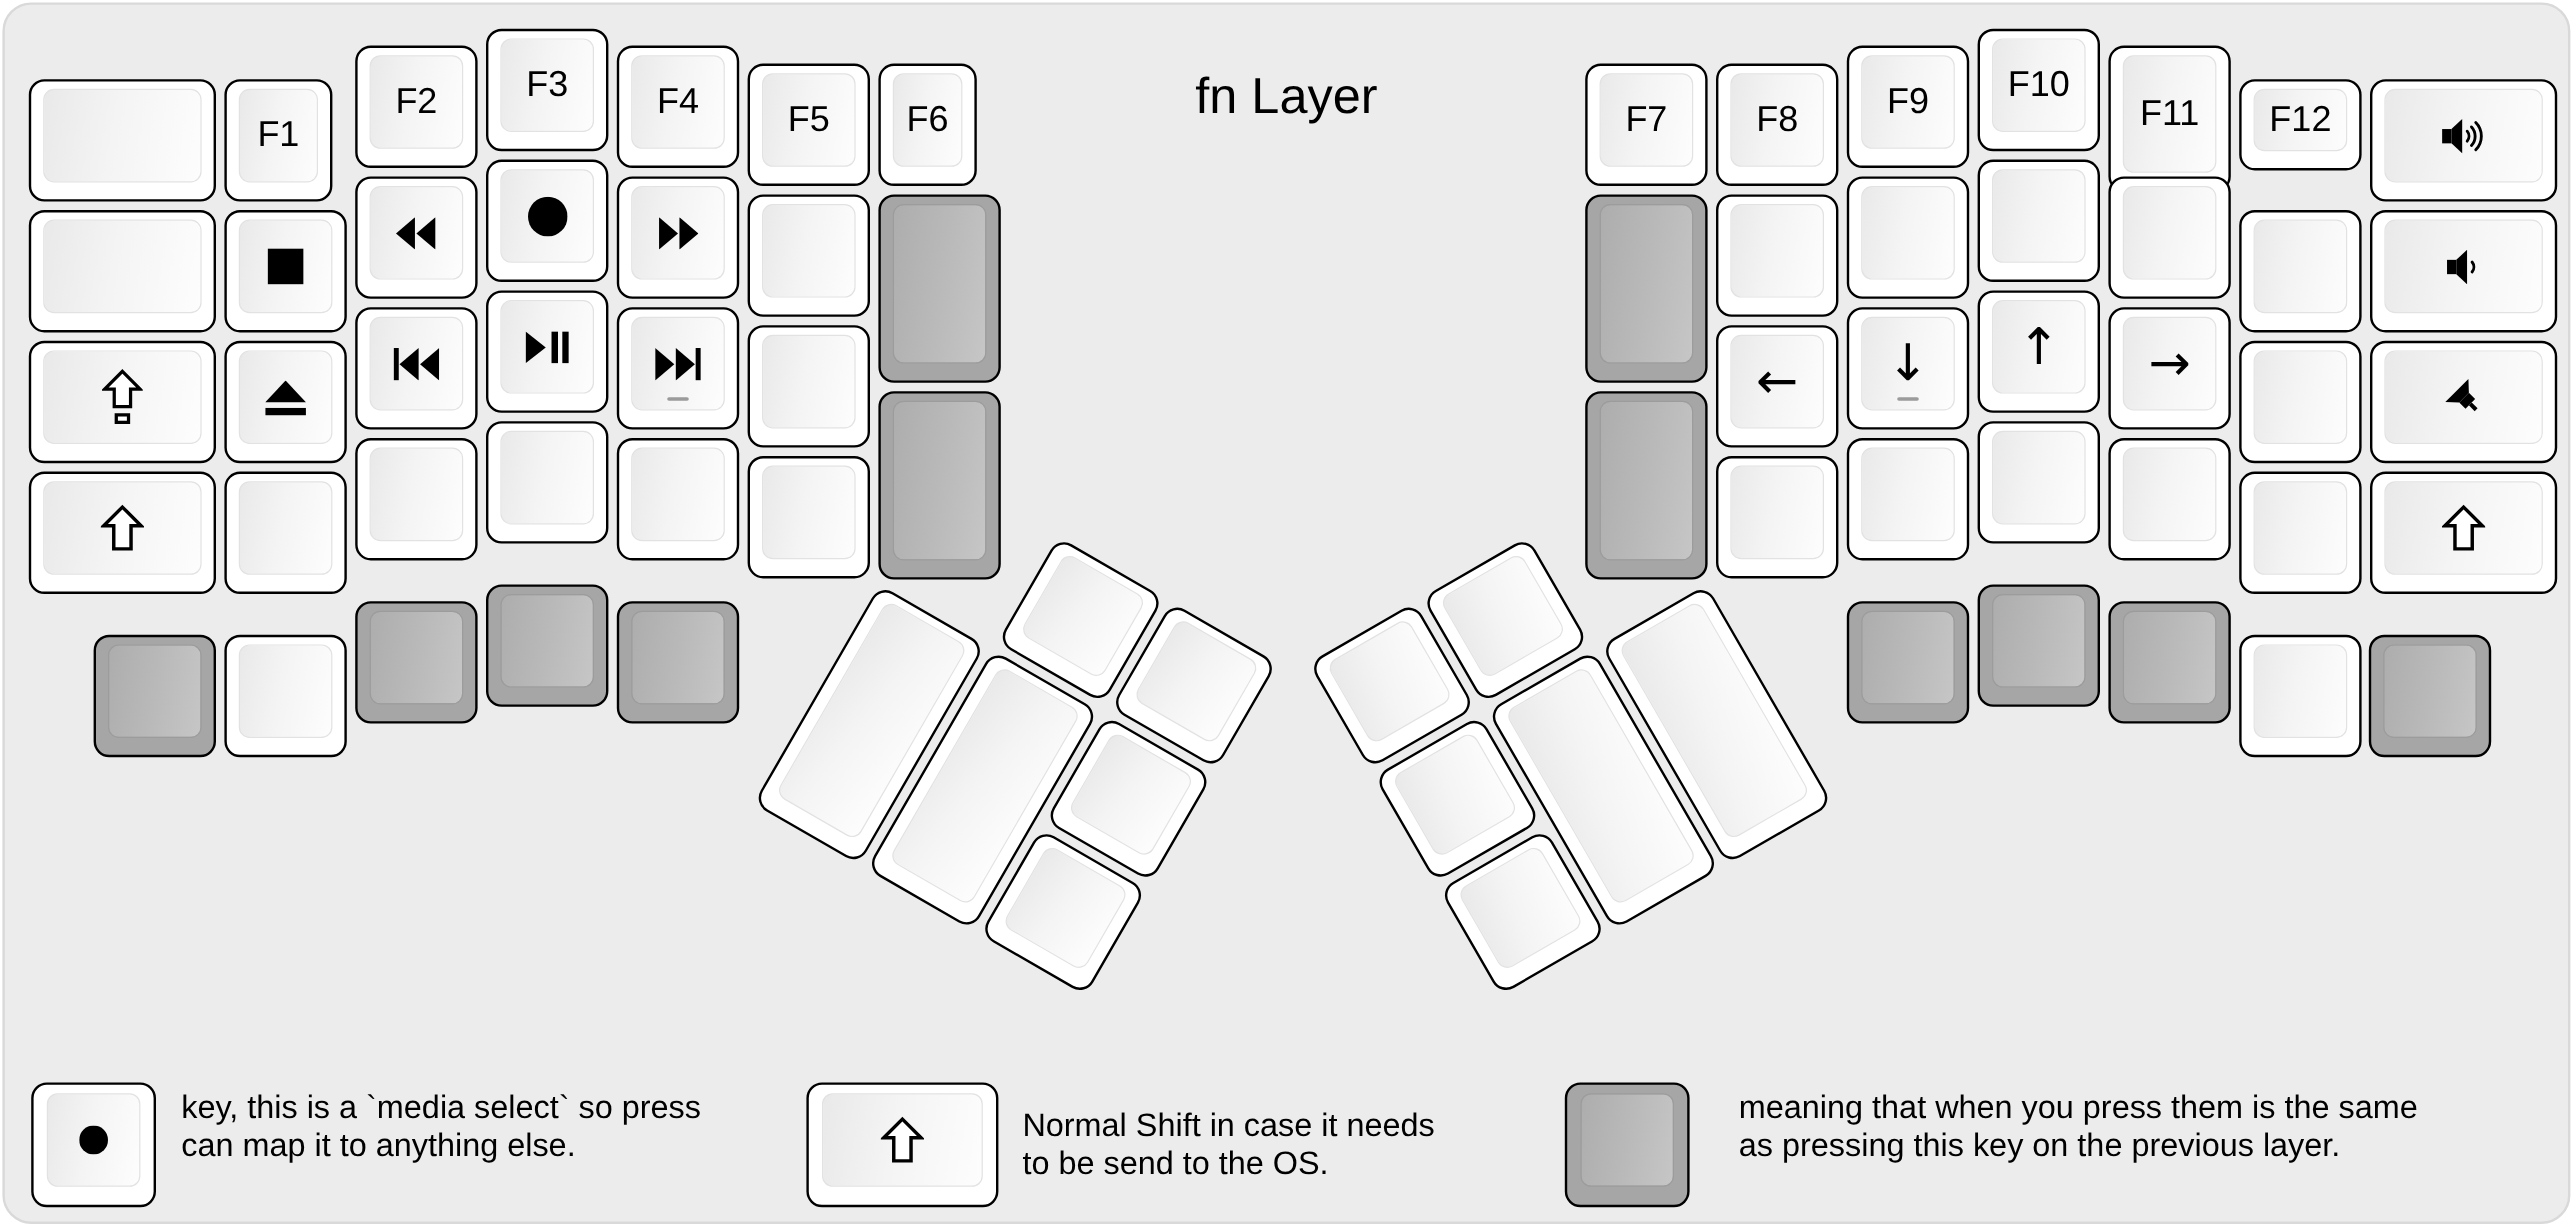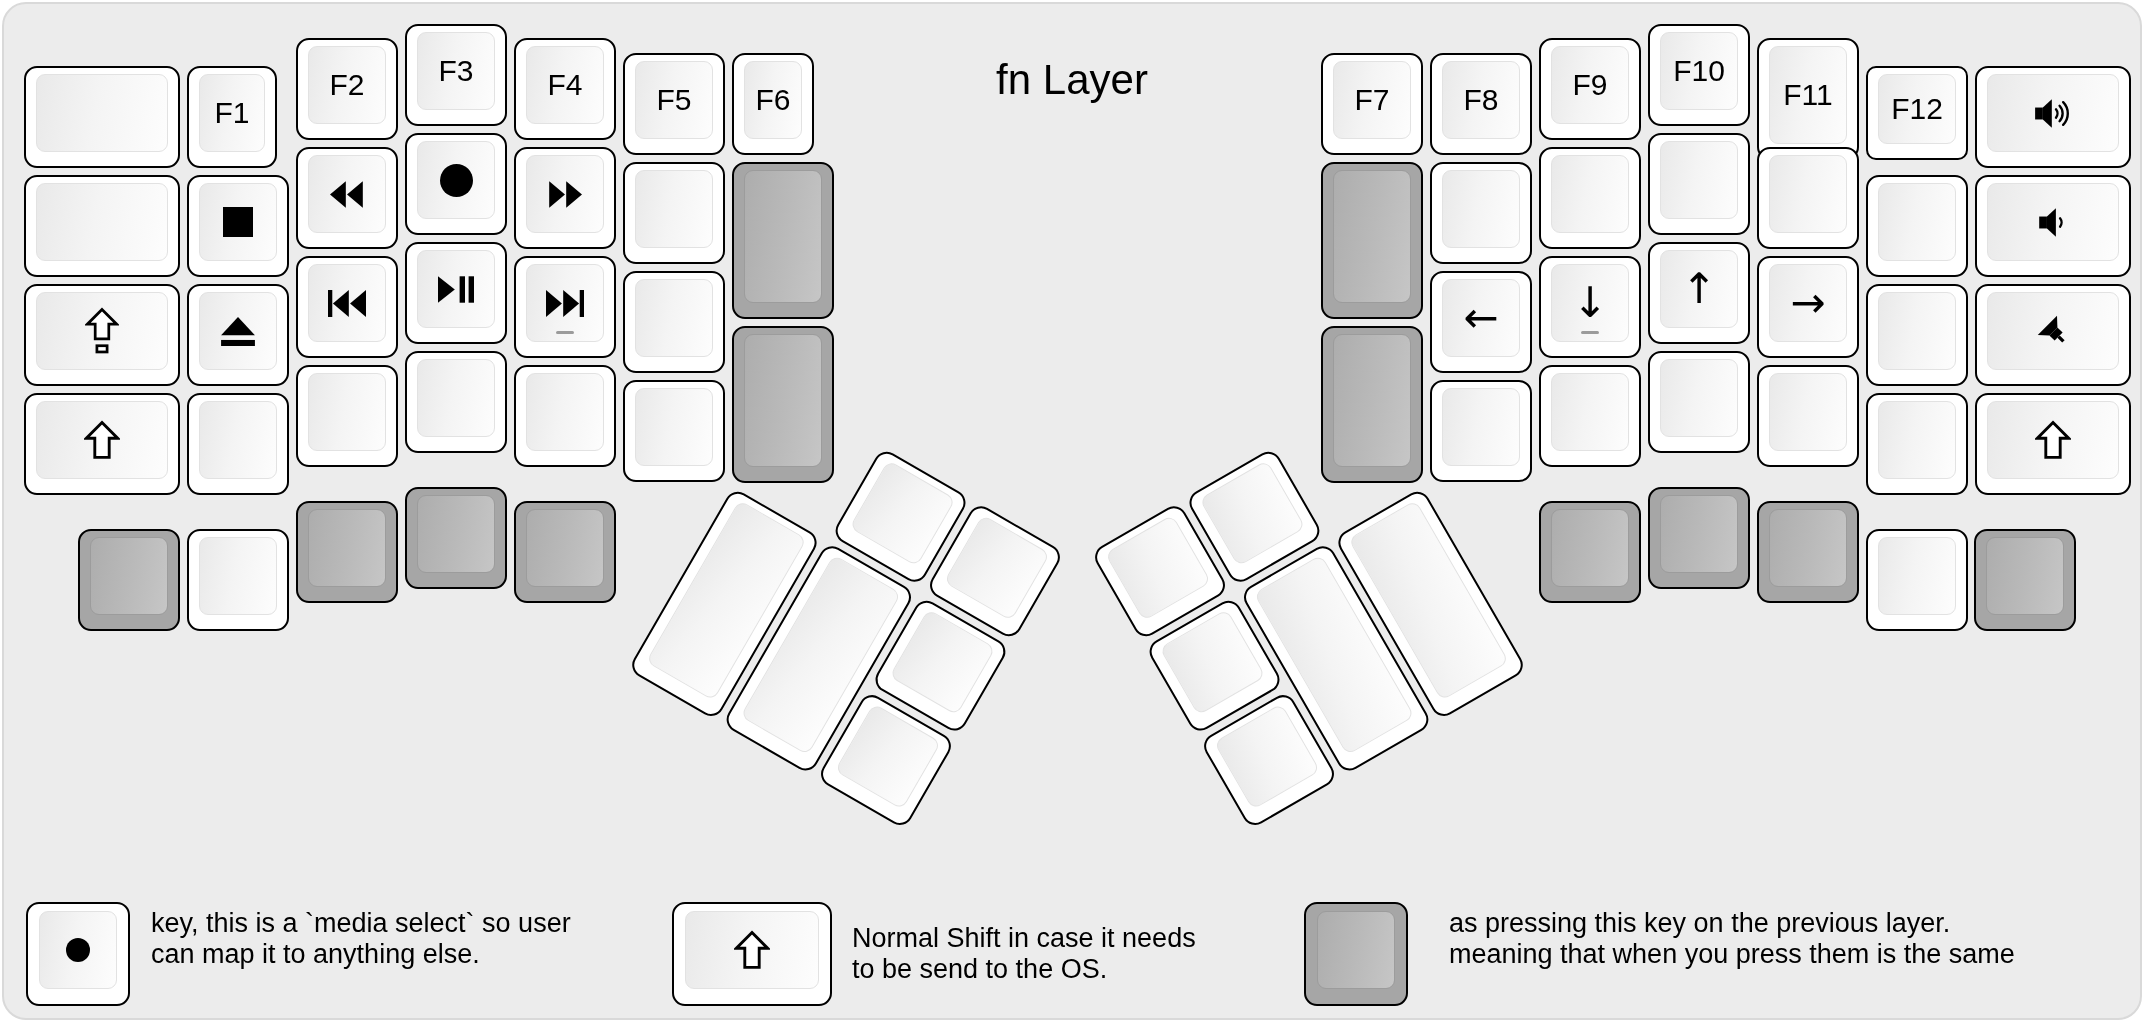--- a/index.html
+++ b/index.html
@@ -285,21 +285,21 @@
           <div class="keytop"></div>
         </div>
         <div class="key white" style="left: 1753px; top: 252px; width: 102px; height: 102px;">
           <div class="keytop">
             <span class="keyglyph">→</span>
           </div>
         </div>
         <div class="key white" style="left: 1753px; top: 361px; width: 102px; height: 102px;">
           <div class="keytop"></div>
         </div>
-        <div class="key white" style="left: 1862px; top: 62px; width: 102px; height: 94px; border-radius: 10px;">
+        <div class="key white" style="left: 1862px; top: 62px; width: 102px; height: 76px;">
           <div class="keytop">
             <span class="keylabel">F12</span>
           </div>
         </div>
         <div class="key white" style="left: 1862px; top: 171px; width: 102px; height: 102px;">
           <div class="keytop"></div>
         </div>
         <div class="key white" style="left: 1862px; top: 280px; width: 102px; height: 102px;">
           <div class="keytop"></div>
         </div>
@@ -415,21 +415,21 @@
       <div class="key white legend-key" style="left:22px;top:898px;width:104px;height:104px;">
         <div class="keytop">
           <span class="keyicon">
               <svg width="24" height="24" viewBox="0 0 24 24">
                 <circle cx="12" cy="12" r="12" fill="#000"></circle>
               </svg>
             </span>
         </div>
       </div>
       <div class="legend-text" style="left:147px;top:904px;">
-        <div>key, this is a `media select` so user</div>
+        <div>key, this is a `media select` so press</div>
         <div>can map it to anything else.</div>
       </div>
     </div>
 
     <div class="legend-item">
       <div class="key white legend-key" style="left:668px;top:898px;width:160px;height:104px;">
         <div class="keytop">
           <span class="keyicon">
               <svg width="36" height="40" viewBox="0 0 30 33">
                 <path d="M15 2 L28 15 L21 15 L21 31 L9 31 L9 15 L2 15 Z" fill="#fff" stroke="#000" stroke-width="2.4" stroke-linejoin="miter"></path>
@@ -441,18 +441,18 @@
         <div>Normal Shift in case it needs</div>
         <div>to be send to the OS.</div>
       </div>
     </div>
 
     <div class="legend-item">
       <div class="key gray legend-key" style="left:1300px;top:898px;width:104px;height:104px;">
         <div class="keytop"></div>
       </div>
       <div class="legend-text" style="left:1445px;top:904px;">
+        <div>meaning that when you press them is the same</div>
         <div>as pressing this key on the previous layer.</div>
-        <div>meaning that when you press them is the same</div>
       </div>
     </div>
   </div>
 </div>
 
 </body></html>

